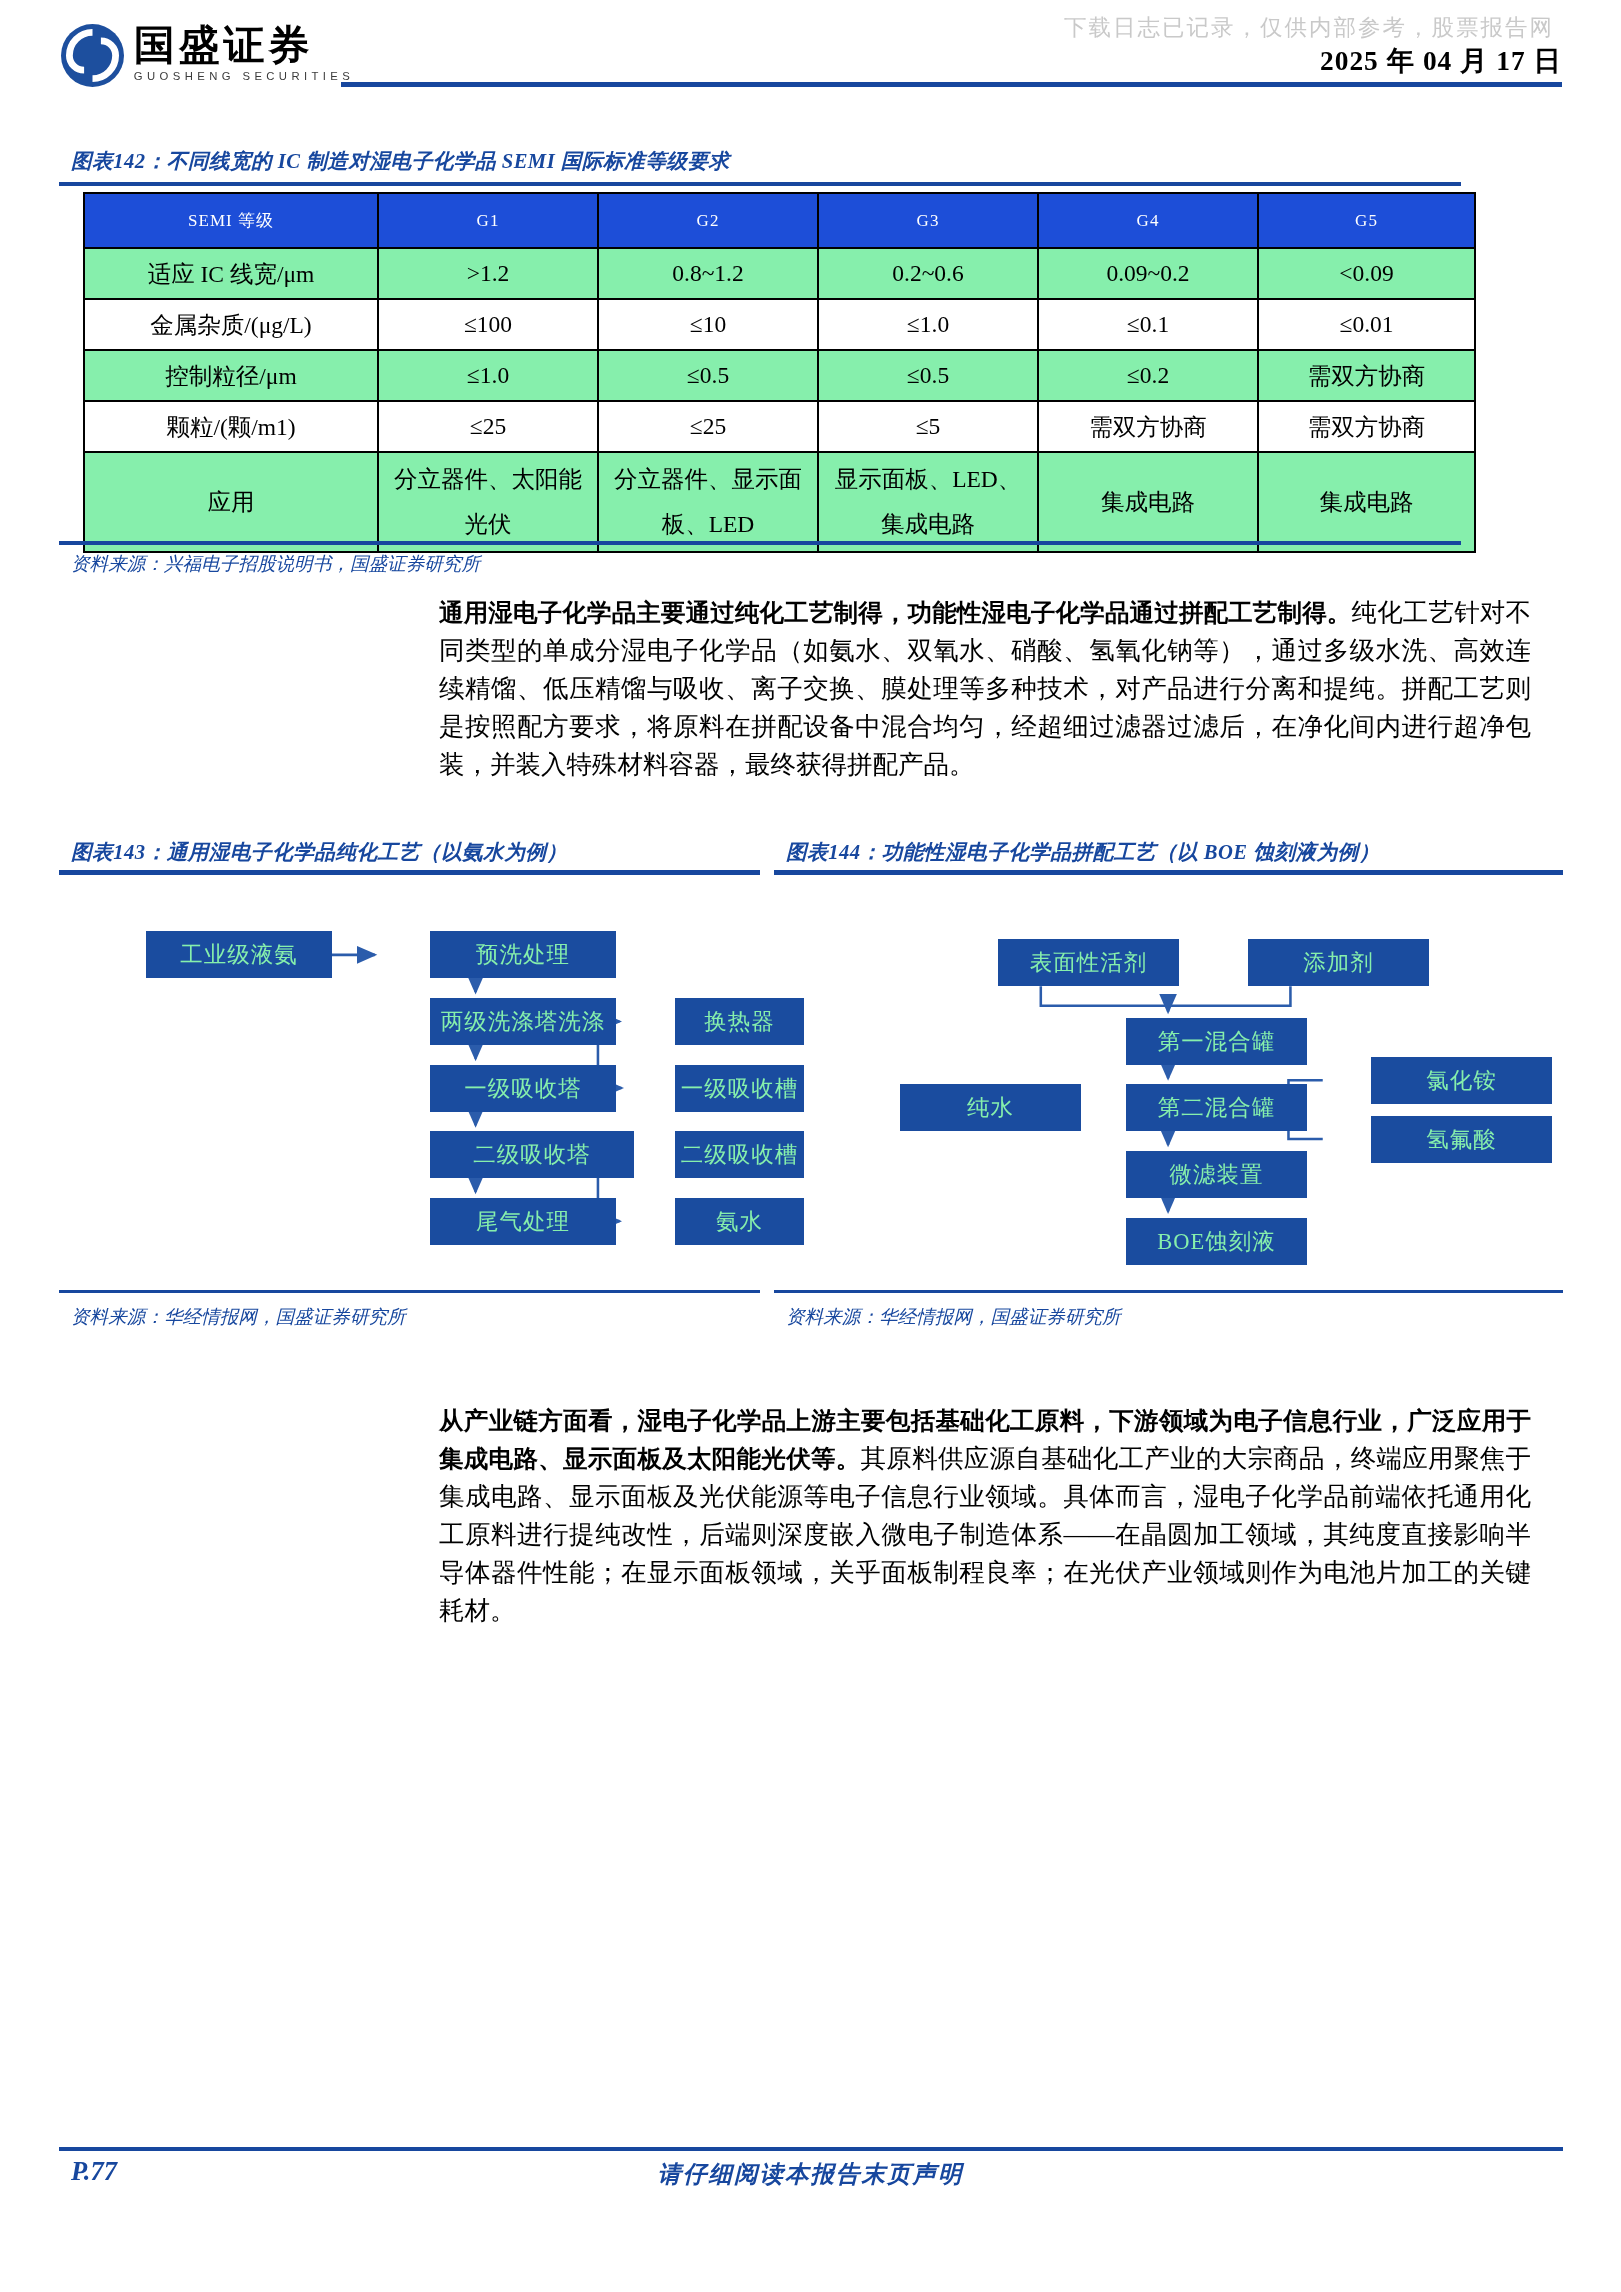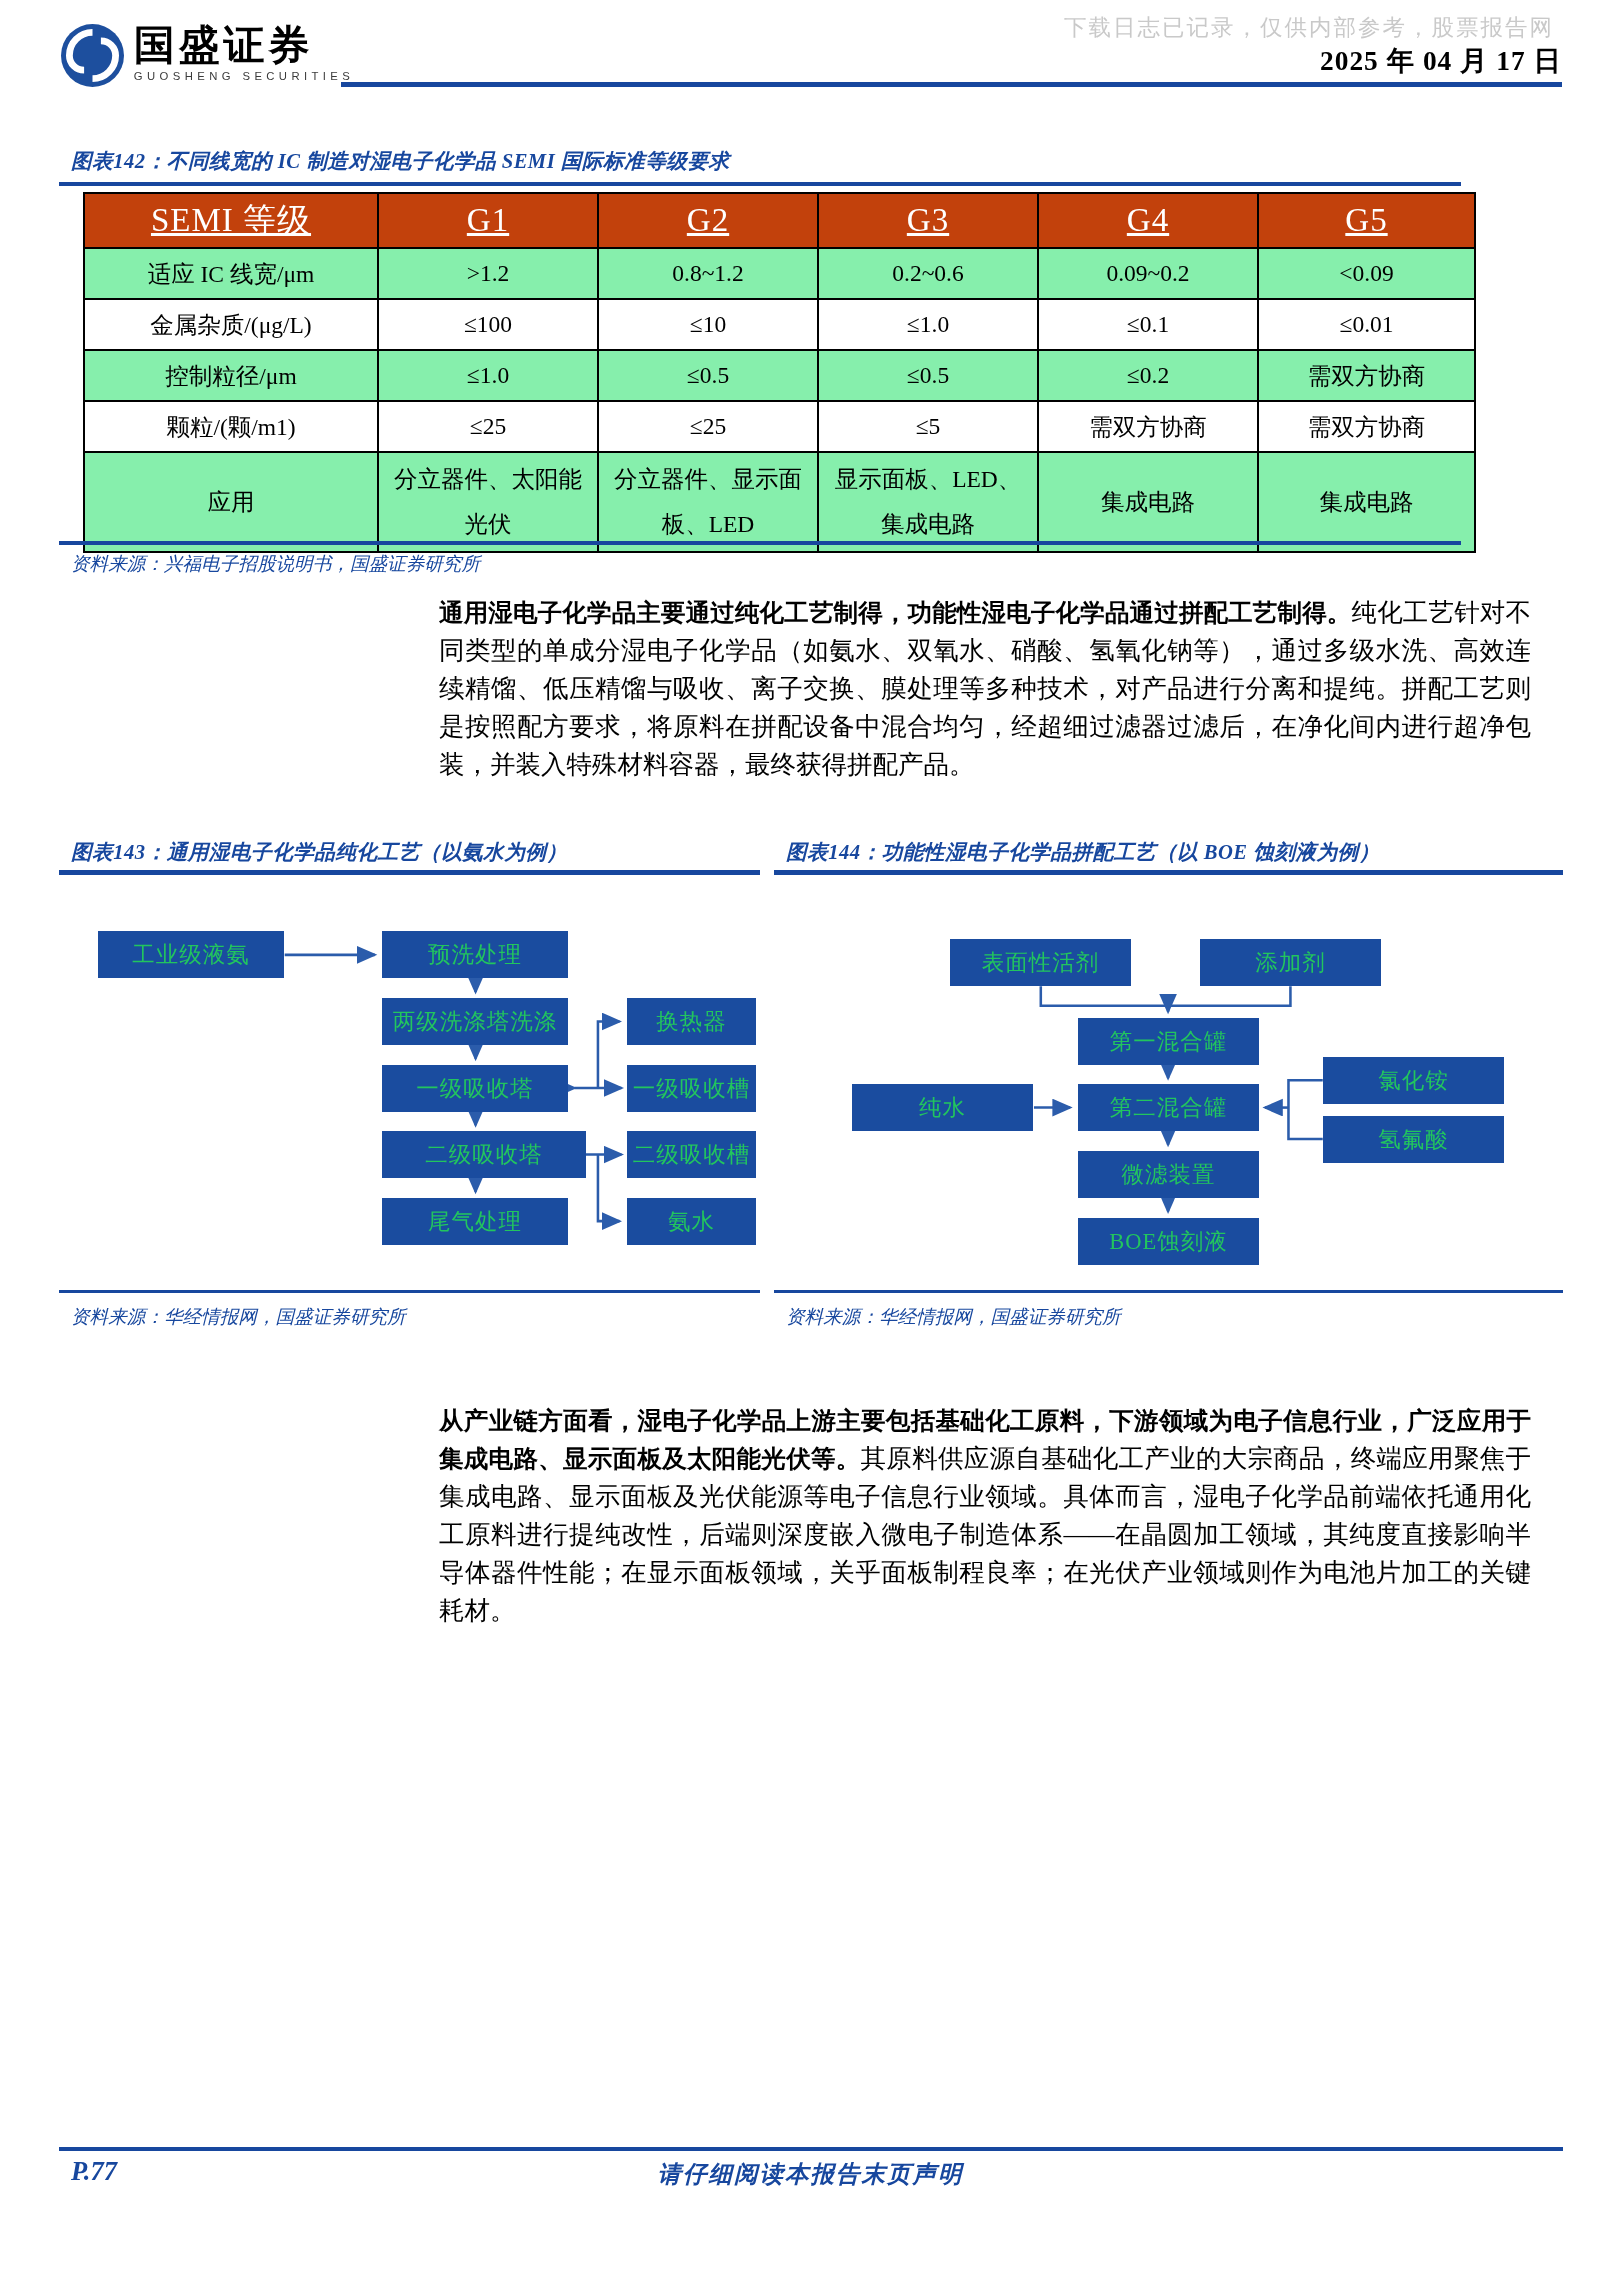--- a/index.html
+++ b/index.html
@@ -29,42 +29,42 @@
   .rule-blue-3{position:absolute;height:2.9px;background:#17479e;}
 
   
   .semi-table{
     position:absolute;left:83px;top:192px;width:1389px;
     border-collapse:collapse;table-layout:fixed;
     font-size:23.5px;text-align:center;
   }
   .semi-table td,.semi-table th{border:2px solid #000;padding:0 5.9px;font-weight:400;}
   .semi-table thead th{
-    background:#c2410c;color:#fff;height:53px;font-size:33px;letter-spacing:1px;text-decoration:underline;
+    background:#1d4ed8;color:#fff;height:53px;font-size:17px;letter-spacing:1px;
   }
   .semi-table thead th{border-bottom:2.9px solid #000;}
   .semi-table tbody td{height:49px;background:#fff;}
   .semi-table tbody tr.alt td{background:#86efac;}
   .semi-table tbody tr.app-row td{height:98px;line-height:1.9;}
 
   
   .para{
     position:absolute;left:439px;width:1092px;
     font-size:25.5px;line-height:38px;
     text-align:justify;text-justify:inter-ideograph;
   }
   .para .b{font-weight:700;font-family:"Liberation Sans","DejaVu Sans",sans-serif;font-size:24.5px;}
 
   
   .flow{position:absolute;width:701px;height:372px;}
   .flow svg{position:absolute;left:0;top:0;}
   .node{
-    position:absolute;background:#1a4c9f;color:#22c55e;
+    position:absolute;background:#1a4c9f;color:#86efac;
     display:flex;align-items:center;justify-content:center;
-    font-size:22.5px;letter-spacing:1px;text-align:center;
+    font-size:22.5px;letter-spacing:1px;text-align:center;margin-left:48px;
   }
 
   
   .footer-rule{position:absolute;left:59px;top:2147px;width:1504px;height:3.9px;background:#17479e;}
   .footer-page{position:absolute;left:71px;top:2156px;font-size:26.5px;font-weight:700;font-style:italic;color:#17479e;}
   .footer-disclaimer{position:absolute;left:0;top:2158px;width:1621px;text-align:center;font-size:23.5px;font-weight:700;font-style:italic;color:#17479e;letter-spacing:2px;}
 </style>
 </head>
 <body>
 

